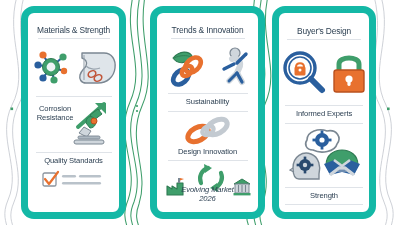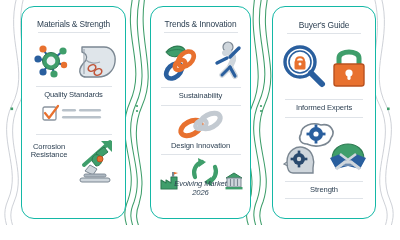--- a/index.html
+++ b/index.html
@@ -13,29 +13,29 @@
 
   .bg-waves { position:absolute; inset:0; width:400px; height:225px; z-index:0; }
 
   .cards { position:absolute; inset:0; display:flex; z-index:2; }
 
   .card {
     position:absolute;
     top:6px;
     height:213px;
     background:#ffffff;
-    border:1px solid #14b8a6;
+    border:7px solid #14b8a6;
     border-radius:13px;
     display:flex;
     flex-direction:column;
     align-items:center;
     overflow:hidden;
   }
   .card-1 { left:21px;  width:105px; }
-  .card-2 { left:150px; width:101px; }
+  .card-2 { left:150px; width:115px; }
   .card-3 { left:272px; width:104px; }
 
   .card-title {
     font-size:8.4px;
     color:#2f4254;
     letter-spacing:-0.15px;
     text-align:center;
     white-space:nowrap;
   }
   .title-wrap {
@@ -134,52 +134,52 @@
           <path d="M6,6 L28,6 C36,6 40,13 39,21 C38,30 31,36 22,36 L10,36 C5,36 3,32 4,28 C5,24 8,22 10,19 C12,15 9,12 6,11 Z" fill="#dfe5ea" stroke="#7b8792" stroke-width="1.4" stroke-linejoin="round"></path>
           <path d="M10,19 C13,22 19,23 24,21" fill="none" stroke="#9aa4ae" stroke-width="1.2"></path>
           <path d="M8,8 L8,33" fill="none" stroke="#9aa4ae" stroke-width="1.1"></path>
           <g stroke="#c0563a" stroke-width="1.6" fill="none">
             <ellipse cx="16" cy="27" rx="4" ry="3" transform="rotate(-30 16 27)"></ellipse>
             <ellipse cx="22" cy="31" rx="4" ry="3" transform="rotate(-30 22 31)"></ellipse>
           </g>
         </svg>
       </div>
 
+      <div class="sec" style="margin-top:6px;">
+        <div class="rule" style="width:76px;margin-bottom:4px;"></div>
+        <div class="pos-rel" style="height:46px;">
+          <div class="label label-2l" style="position:absolute;left:6px;top:4px;width:42px;">Corrosion<br>Resistance</div>
+          <svg width="52" height="46" viewBox="0 0 52 46" style="position:absolute;right:3px;top:0;">
+            <g>
+              <path d="M14,26 L40,3" stroke="#3f9e6b" stroke-width="4" stroke-linecap="round"></path>
+              <path d="M31,2 L42,2 L42,13 Z" fill="#3f9e6b"></path>
+            </g>
+            <g>
+              <path d="M26,14 L34,8 L38,13 L30,19 Z" fill="#3f9e6b" stroke="#2e7a52" stroke-width="1"></path>
+              <path d="M22,22 C22,16 26,14 30,17 C34,21 31,27 26,27 Z" fill="#3f9e6b" stroke="#2e7a52" stroke-width="1"></path>
+              <circle cx="30" cy="20" r="3" fill="#e8712f" stroke="#b9511f" stroke-width="1"></circle>
+              <path d="M20,26 L27,30 L23,36 L15,32 Z" fill="#cfd6dc" stroke="#7b8792" stroke-width="1"></path>
+              <rect x="14" y="35" width="22" height="3" rx="1.4" fill="#aeb8c1" stroke="#7b8792" stroke-width="0.9"></rect>
+              <rect x="10" y="39" width="30" height="4" rx="2" fill="#cfd6dc" stroke="#7b8792" stroke-width="1"></rect>
+            </g>
+          </svg>
+        </div>
+      </div>
+
       <div class="sec" style="margin-top:2px;">
         <div class="rule" style="width:76px;margin-bottom:4px;"></div>
         <div class="label">Quality Standards</div>
         <svg width="70" height="22" viewBox="0 0 70 22" style="margin-top:3px;">
           <rect x="4" y="4" width="13" height="13" rx="1.6" fill="#ffffff" stroke="#8a949e" stroke-width="1.3"></rect>
           <path d="M6,10 L10,15 L19,3" fill="none" stroke="#e8712f" stroke-width="2.2" stroke-linecap="round" stroke-linejoin="round"></path>
           <rect x="23" y="6" width="14" height="2.6" rx="1.3" fill="#b9c2ca"></rect>
           <rect x="40" y="6" width="22" height="2.6" rx="1.3" fill="#b9c2ca"></rect>
           <rect x="23" y="13" width="39" height="2.6" rx="1.3" fill="#b9c2ca"></rect>
         </svg>
       </div>
-
-      <div class="sec" style="margin-top:6px;">
-        <div class="rule" style="width:76px;margin-bottom:4px;"></div>
-        <div class="pos-rel" style="height:46px;">
-          <div class="label label-2l" style="position:absolute;left:6px;top:4px;width:42px;">Corrosion<br>Resistance</div>
-          <svg width="52" height="46" viewBox="0 0 52 46" style="position:absolute;right:3px;top:0;">
-            <g>
-              <path d="M14,26 L40,3" stroke="#3f9e6b" stroke-width="4" stroke-linecap="round"></path>
-              <path d="M31,2 L42,2 L42,13 Z" fill="#3f9e6b"></path>
-            </g>
-            <g>
-              <path d="M26,14 L34,8 L38,13 L30,19 Z" fill="#3f9e6b" stroke="#2e7a52" stroke-width="1"></path>
-              <path d="M22,22 C22,16 26,14 30,17 C34,21 31,27 26,27 Z" fill="#3f9e6b" stroke="#2e7a52" stroke-width="1"></path>
-              <circle cx="30" cy="20" r="3" fill="#e8712f" stroke="#b9511f" stroke-width="1"></circle>
-              <path d="M20,26 L27,30 L23,36 L15,32 Z" fill="#cfd6dc" stroke="#7b8792" stroke-width="1"></path>
-              <rect x="14" y="35" width="22" height="3" rx="1.4" fill="#aeb8c1" stroke="#7b8792" stroke-width="0.9"></rect>
-              <rect x="10" y="39" width="30" height="4" rx="2" fill="#cfd6dc" stroke="#7b8792" stroke-width="1"></rect>
-            </g>
-          </svg>
-        </div>
-      </div>
     </div>
 
     <div class="card card-2">
 
       <div class="title-wrap" style="margin-top:12px;">
         <div class="card-title">Trends &amp; Innovation</div>
         <div class="rule" style="width:74px;"></div>
       </div>
 
       <div class="sec" style="margin-top:5px;">
@@ -244,21 +244,21 @@
             <rect x="1.5" y="16" width="17" height="2.4" fill="#3f9e6b"></rect>
           </svg>
           <div class="label label-2l" style="position:absolute;left:0;right:0;top:23px;font-style:italic;">Evolving Market<br>2026</div>
         </div>
       </div>
     </div>
 
     <div class="card card-3">
 
       <div class="title-wrap" style="margin-top:13px;">
-        <div class="card-title">Buyer's Guide</div>
+        <div class="card-title">Buyer's Design</div>
         <div class="rule" style="width:74px;"></div>
       </div>
 
       <div class="icon-row" style="margin-top:9px;">
         <svg width="48" height="48" viewBox="0 0 48 48">
           <circle cx="20" cy="19" r="15" fill="#ffffff" stroke="#2a5f9e" stroke-width="3.4"></circle>
           <circle cx="20" cy="19" r="11" fill="none" stroke="#2a5f9e" stroke-width="1.6"></circle>
           <path d="M16,18 C16,13 24,13 24,18" fill="none" stroke="#e8712f" stroke-width="2"></path>
           <rect x="14.5" y="17.5" width="11" height="9" rx="1.6" fill="#e8712f"></rect>
           <circle cx="20" cy="21" r="1.5" fill="#ffffff"></circle>

